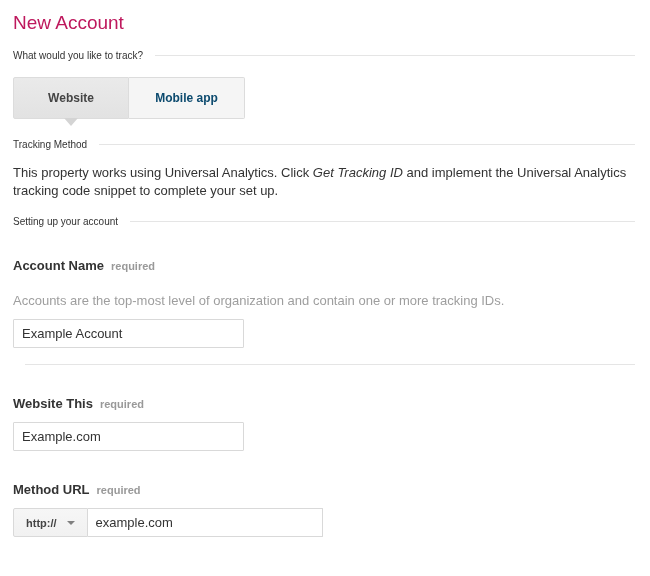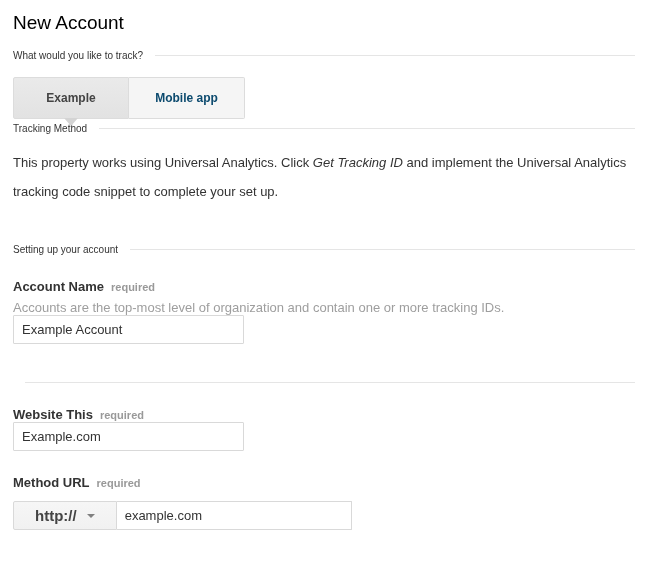--- a/index.html
+++ b/index.html
@@ -9,21 +9,21 @@
     height: 576px;
     font-family: "Liberation Sans", sans-serif;
     color: #333;
     overflow: hidden;
   }
   .page { padding: 12px 15px 0 13px; }
 
   .page-title {
     font-size: 19px;
     font-weight: normal;
-    color: #000000;
+    color: #be185d;
     margin-bottom: 16px;
   }
 
   .section-head {
     display: flex;
     align-items: center;
     font-size: 10px;
     color: #333;
   }
   .section-head .rule {
@@ -63,74 +63,75 @@
     position: absolute;
     bottom: -8px;
     left: 50%;
     margin-left: -7px;
     width: 0; height: 0;
     border-left: 7px solid transparent;
     border-right: 7px solid transparent;
     border-top: 8px solid #d4d4d4;
   }
 
-  .tracking-head { margin-top: 4px; }
+  .tracking-head { margin-top: 20px; }
   .tracking-body {
     margin-top: 14px;
     font-size: 13px;
-    line-height: 29px;
+    line-height: 18px;
     color: #333;
     max-width: 622px;
   }
   .tracking-body .italic { font-style: italic; }
 
-  .setup-head { margin-top: 38px; }
+  .setup-head { margin-top: 16px; }
 
   .field-label {
-    margin-top: 24px;
+    margin-top: 31px;
     font-size: 13px;
     font-weight: bold;
     color: #333;
     display: flex;
     align-items: center;
   }
   .required-tag {
     font-size: 11px;
     font-weight: bold;
     color: #999;
     margin-left: 7px;
   }
   .help-text {
-    margin-top: 6px;
+    margin-top: 20px;
     font-size: 13px;
     color: #9e9e9e;
   }
   .text-input {
+    margin-top: 11px;
     width: 231px;
     height: 29px;
     border: 1px solid #d9d9d9;
     border-radius: 1px;
     padding: 0 8px;
     font-family: "Liberation Sans", sans-serif;
     font-size: 13px;
     color: #333;
     background: #fff;
     outline: none;
   }
 
   
   .dropdown {
     display: inline-flex;
     align-items: center;
     height: 27px;
-    padding: 0 21px;
+    padding: 0 12px;
     background: linear-gradient(#f6f6f6, #f1f1f1);
     border: 1px solid #d9d9d9;
     border-radius: 2px;
-    font-size: 15px;
+    font-size: 11px;
     font-weight: bold;
     color: #444;
     cursor: pointer;
     white-space: nowrap;
   }
   .dropdown .caret {
     width: 0; height: 0;
     border-left: 4px solid transparent;
     border-right: 4px solid transparent;
     border-top: 4px solid #808080;
@@ -162,21 +163,21 @@
 
   <h1 class="page-title">New Account</h1>
 
   <div class="section-head">
     <span>What would you like to track?</span>
     <span class="rule"></span>
   </div>
 
   <div class="tab-bar">
     <div class="tab selected">
-      <span>Example</span>
+      <span>Website</span>
       <span class="tab-pointer"></span>
     </div>
     <div class="tab unselected">
       <span>Mobile app</span>
     </div>
   </div>
 
   <div class="section-head tracking-head">
     <span>Tracking Method</span>
     <span class="rule"></span>

